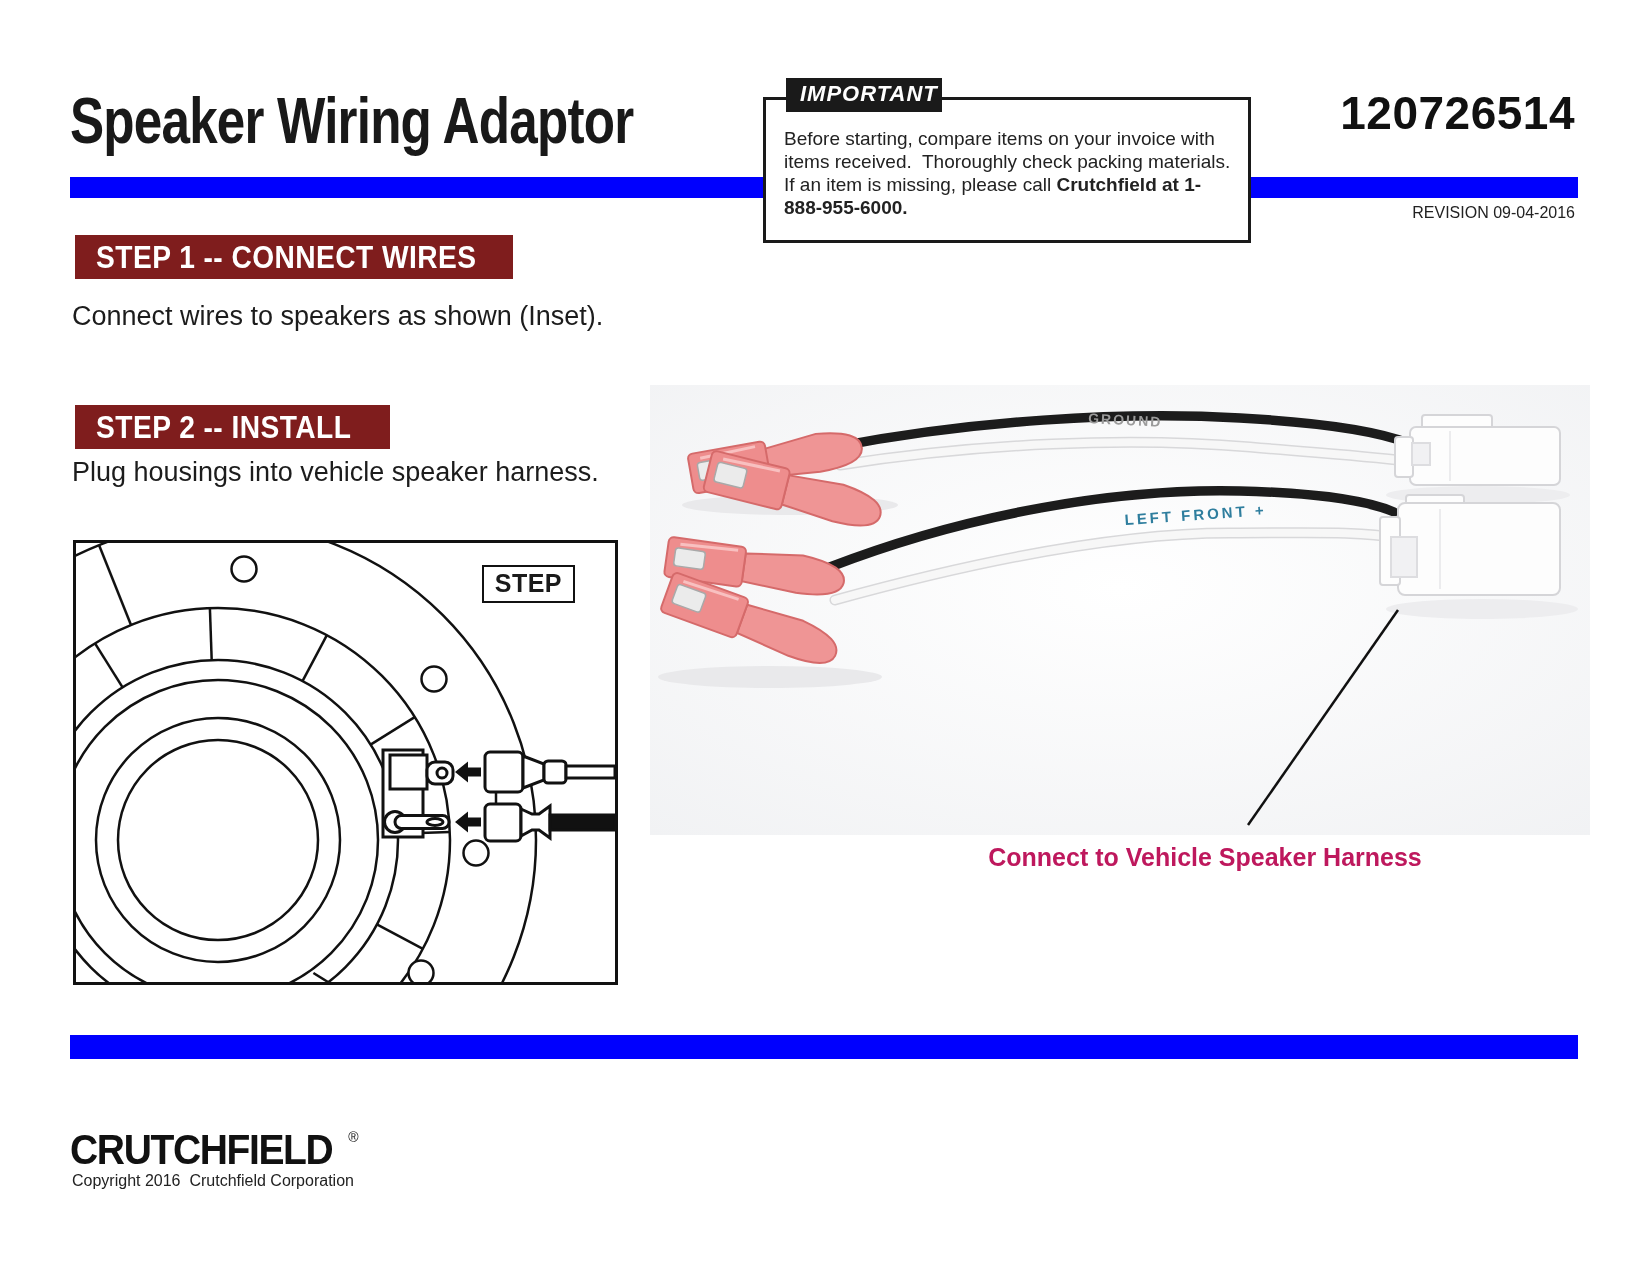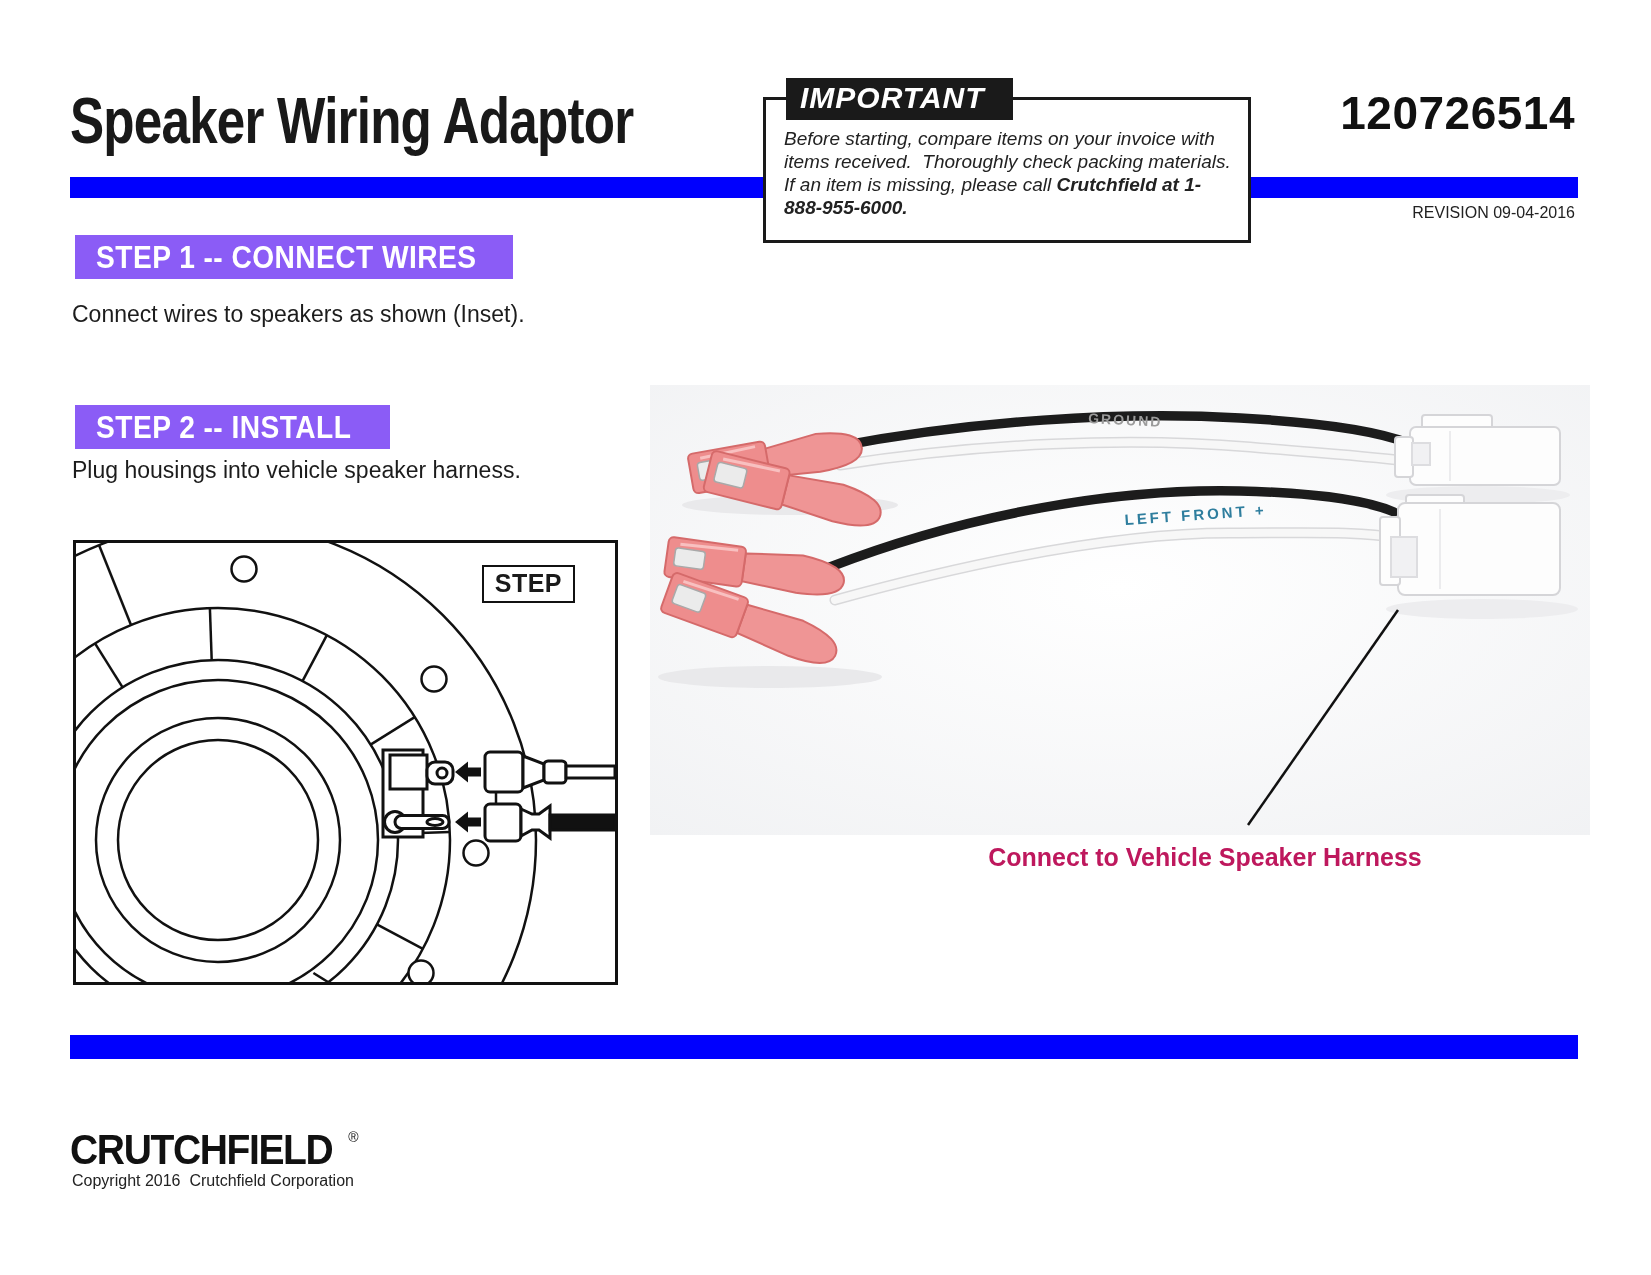--- a/index.html
+++ b/index.html
@@ -12,32 +12,32 @@
 
   .blue-bar{background:#0000FE;height:21px;left:70px;width:1508px;}
   .bar-top{top:177px;}
   .bar-bottom{top:1035px;height:24px;}
 
   .part-number{top:86px;right:76px;font-size:46px;font-weight:bold;letter-spacing:0.5px;color:#111;margin-left:16px;}
   .revision{top:204px;right:76px;font-size:16px;color:#222;}
 
   .important-box{left:763px;top:97px;width:482px;height:140px;background:#fff;
                  border:3px solid #1a1a1a;z-index:5;}
-  .important-head{left:20px;top:-22px;background:#1a1a1a;color:#fff;font-size:30px;
-                  font-weight:bold;font-style:italic;padding:3px 28px 5px 14px;letter-spacing:1px;}
+  .important-head{left:20px;top:-22px;background:#1a1a1a;color:#fff;font-size:22px;
+                  font-weight:bold;font-style:italic;padding:3px 4px 5px 14px;letter-spacing:1px;}
   .important-body{margin:0;padding:27px 12px 0 18px;font-size:19px;line-height:23px;
-                  font-style:italic;white-space:pre-wrap;color:#222;}
-
-  .step-bar{background:#8b5cf6;color:#fff;height:44px;}
+                  white-space:pre-wrap;color:#222;}
+
+  .step-bar{background:#7f1d1d;color:#fff;height:44px;}
   .step-bar span{display:inline-block;font-size:32px;font-weight:bold;line-height:44px;
                  padding-left:24px;transform:scaleX(0.88);transform-origin:left center;
                  white-space:nowrap;letter-spacing:0.5px;}
   .step1{left:75px;top:235px;width:438px;}
   .step2{left:75px;top:405px;width:315px;}
-  .instruction{left:72px;font-size:23px;color:#1c1c1c;}
+  .instruction{left:72px;font-size:27px;color:#1c1c1c;}
   .instr1{top:301px;}
   .instr2{top:457px;}
 
   .inset-box{left:73px;top:540px;width:545px;height:445px;border:3px solid #111;
              background:#fff;box-sizing:border-box;}
   .inset-label{right:40px;top:22px;border:2.5px solid #111;padding:2px 11px 3px 11px;
                font-size:25px;font-weight:bold;background:#fff;letter-spacing:0.5px;}
 
   .callout-label{left:940px;top:843px;width:530px;text-align:center;
                  font-size:25px;font-weight:bold;color:#be185d;}

